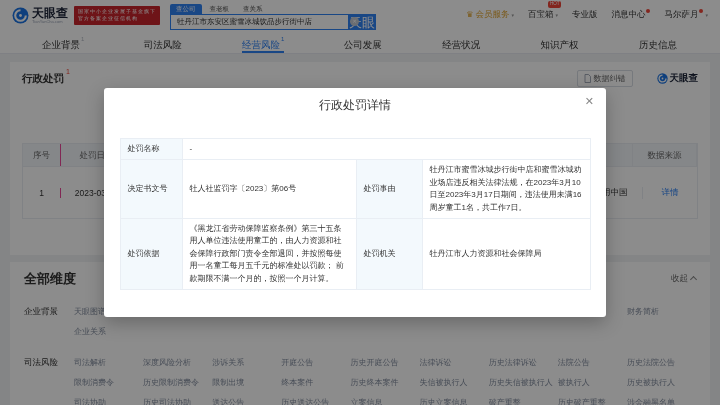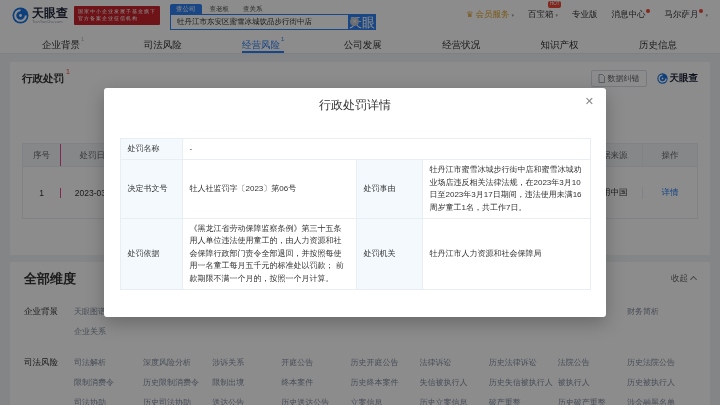--- a/index.html
+++ b/index.html
@@ -47,21 +47,21 @@
   .ntab.active { color:#2f81f2; }
   .ntab.active sup { color:#2f81f2; }
   .ntab.active::after { content:""; position:absolute; left:0; right:0; bottom:0; height:2px; background:#2f81f2; }
 
   
   .card { background:#fff; position:absolute; z-index:1; }
   .card1 { left:10px; top:62px; width:700px; height:193px; }
   .card1-head { display:flex; align-items:center; padding:8px 12px 0; }
   .sec-title { font-size:10.5px; font-weight:bold; color:#333; }
   .sec-title sup { color:#ee4538; font-size:7px; font-weight:normal; position:relative; top:-3px; margin-left:2px; }
-  .head-right { margin-left:auto; display:flex; align-items:center; gap:10px; }
+  .head-right { margin-left:auto; display:flex; align-items:center; gap:24px; }
   .correct-btn { display:flex; align-items:center; gap:3px; border:1px solid #d8dce3; background:#fff;
                  border-radius:2px; font-size:8px; color:#666; padding:2px 6px; cursor:pointer;
                  font-family:"Liberation Sans", sans-serif; }
   .brandmark { display:flex; align-items:center; gap:2px; font-size:9.5px; font-weight:bold; color:#1c2438; }
   .ptable { margin:56px 12px 0; border:1px solid #e9edf2; }
   .pt-row { display:flex; }
   .pt-head { background:#f3f6fa; height:22px; line-height:22px; font-size:8.5px; color:#666; }
   .pt-data { height:52px; align-items:center; font-size:8.5px; color:#333; border-top:1px solid #e9edf2; }
   .c-no { width:38px; text-align:center; border-right:1px solid #ec4899; }
   .c-date { width:72px; text-align:center; border-right:1px solid #e9edf2; }
@@ -167,21 +167,20 @@
           <span>天眼查</span>
         </div>
       </div>
     </div>
     <div class="ptable">
       <div class="pt-row pt-head">
         <span class="c-no">序号</span>
         <span class="c-date">处罚日期</span>
         <span class="c-fill"></span>
         <span class="c-src">数据来源</span>
-        <span class="c-act">操作</span>
       </div>
       <div class="pt-row pt-data">
         <span class="c-no">1</span>
         <span class="c-date">2023-03-28</span>
         <span class="c-fill"></span>
         <span class="c-src">信用中国</span>
         <span class="c-act link">详情</span>
       </div>
     </div>
   </section>

